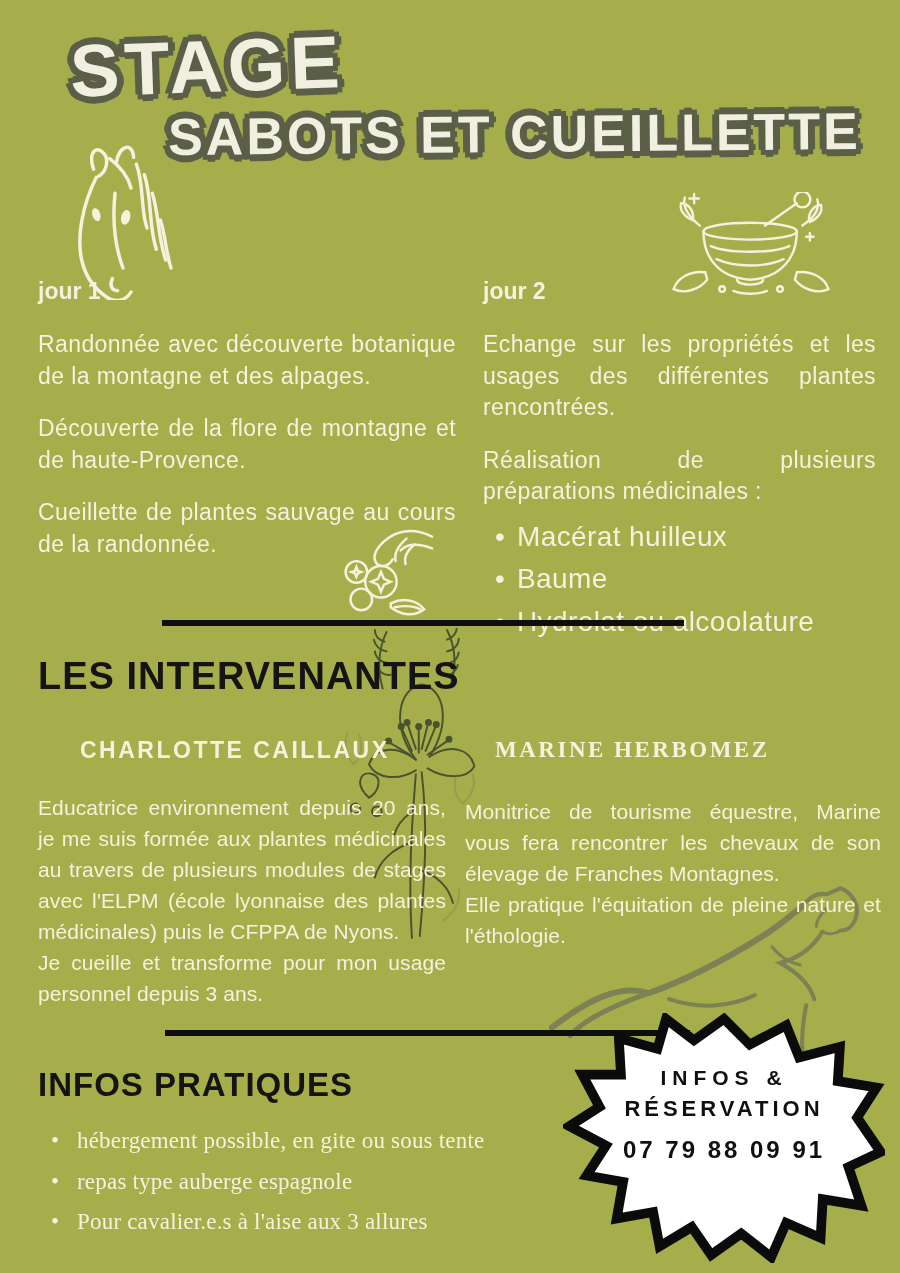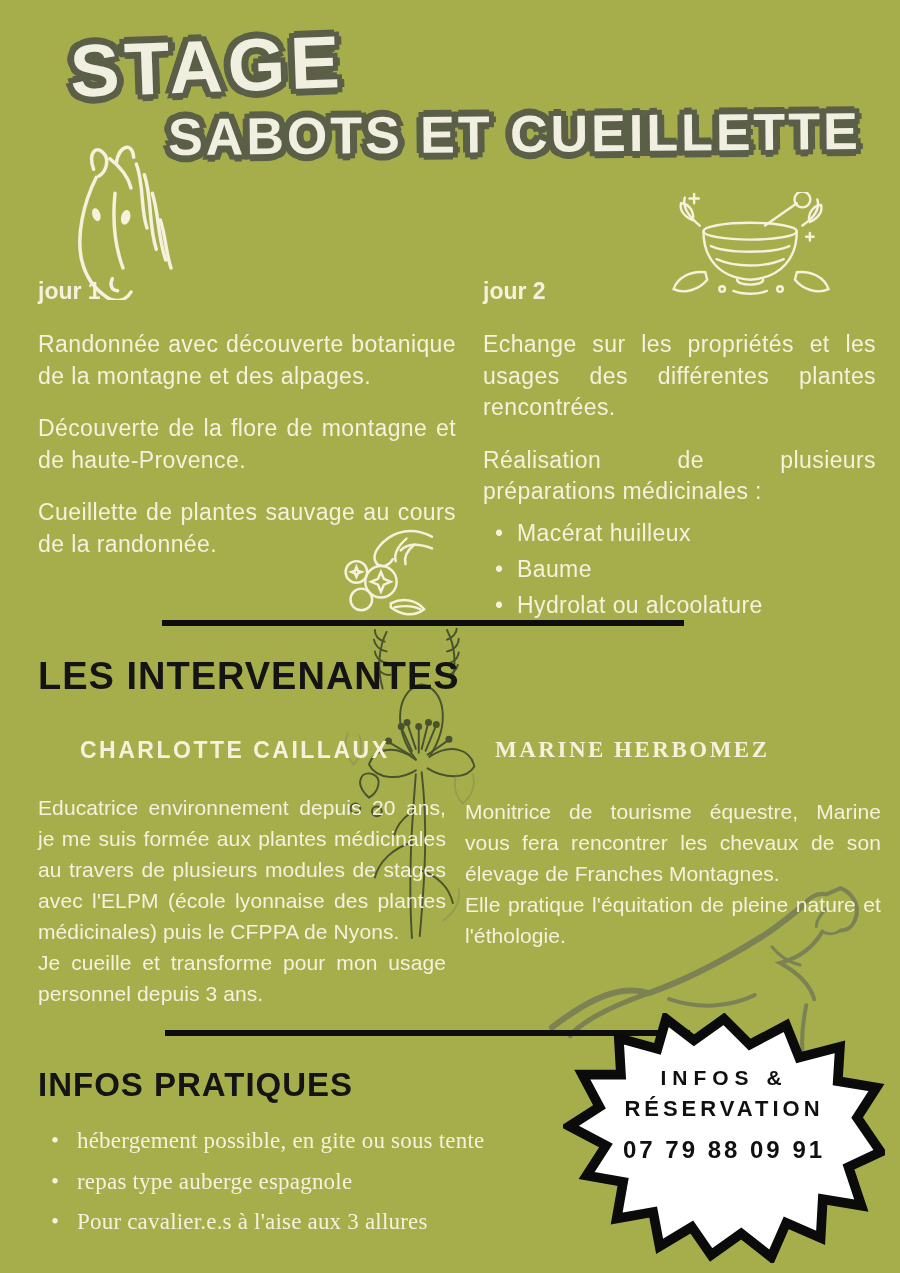--- a/index.html
+++ b/index.html
@@ -42,21 +42,21 @@
     display:grid;grid-template-columns:418px 393px;column-gap:27px;
   }
   .day-label{font-weight:700;font-size:23px;color:var(--cream);margin-bottom:24px;}
   .prog-col p{
     font-size:23px;line-height:1.37;letter-spacing:.4px;
     text-align:justify;text-align-last:left;color:var(--cream);margin-bottom:21px;
   }
   ul.plain{list-style:none;}
   ul.prep-list{margin-top:-10px;}
   ul.prep-list li{
-    font-size:23px;line-height:1.28;color:var(--cream);
+    font-size:28px;line-height:1.28;color:var(--cream);
     padding-left:34px;position:relative;margin-bottom:7px;letter-spacing:.4px;
   }
   ul.prep-list li::before{content:"•";position:absolute;left:12px;}
   
   .person-name{
     position:absolute;font-weight:700;font-size:23px;letter-spacing:2.5px;
     color:var(--cream);white-space:nowrap;z-index:3;
   }
   .name-1{left:80px;top:737px;}
   .name-2{left:495px;top:737px;font-family:Liberation Serif, serif;}

